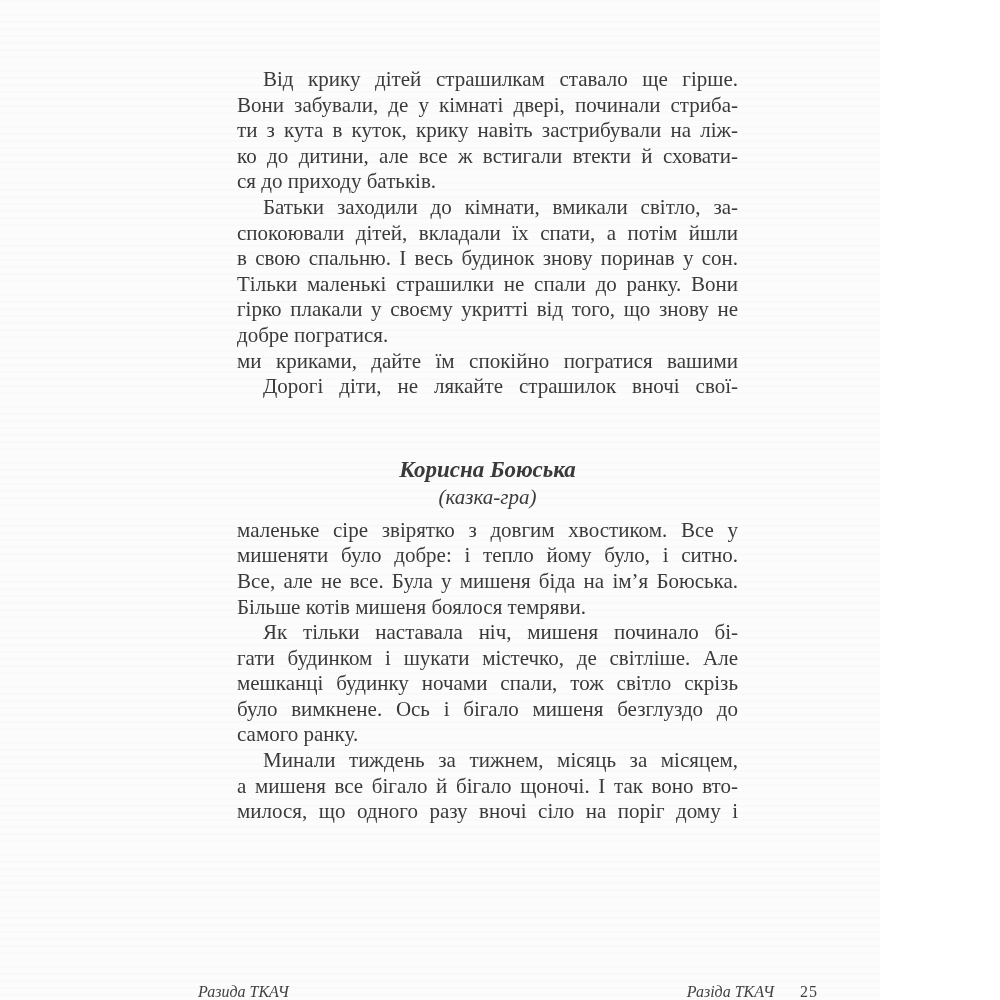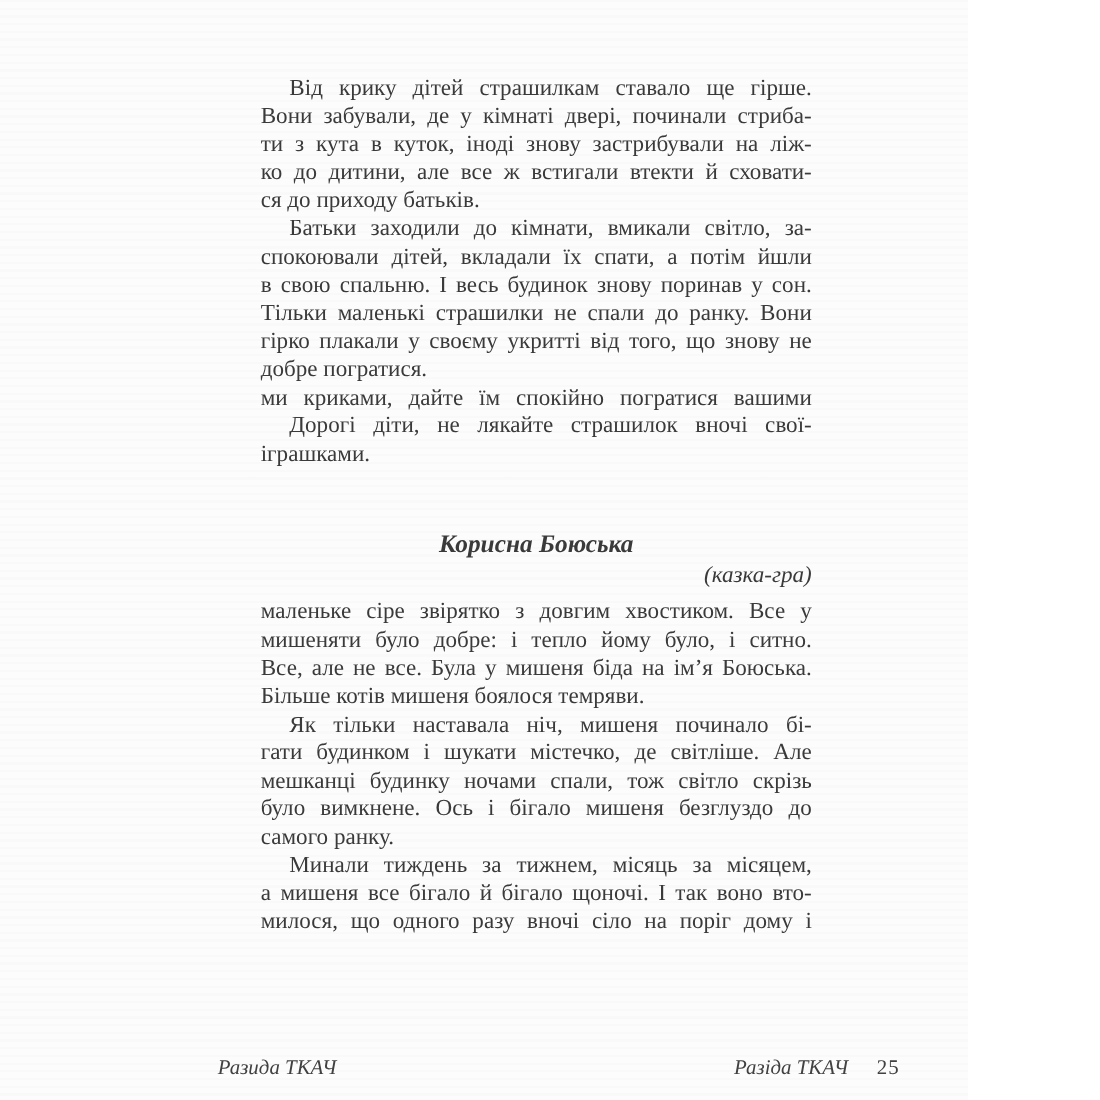--- a/index.html
+++ b/index.html
@@ -54,31 +54,30 @@
     font-style: italic;
     font-weight: bold;
     font-size: 23px;
     line-height: 28px;
   }
   .story-subtitle {
     font-style: italic;
     font-weight: normal;
     font-size: 21px;
     line-height: 26px;
-    text-align: right;
   }
   .page-footer {
     position: absolute;
     left: 198px;
-    top: 960px;
+    top: 983px;
     width: 620px;
     display: flex;
     justify-content: space-between;
     align-items: baseline;
-    font-size: 19px;
+    font-size: 16px;
     color: #414141;
   }
   .footer-author {
     font-style: italic;
   }
   .footer-right-group {
     display: flex;
     align-items: baseline;
   }
   .page-number {
@@ -90,38 +89,37 @@
 </head>
 <body>
 
 <div class="page">
 
   <main class="text-column">
 
     <p class="para">
       <span class="ln first">Від крику дітей страшилкам ставало ще гірше.</span>
       <span class="ln">Вони забували, де у кімнаті двері, починали стриба-</span>
-      <span class="ln">ти з кута в куток, іноді знову застрибували на ліж-</span>
+      <span class="ln">ти з кута в куток, крику навіть застрибували на ліж-</span>
       <span class="ln">ко до дитини, але все ж встигали втекти й сховати-</span>
       <span class="ln lastline">ся до приходу батьків.</span>
     </p>
 
     <p class="para">
       <span class="ln first">Батьки заходили до кімнати, вмикали світло, за-</span>
       <span class="ln">спокоювали дітей, вкладали їх спати, а потім йшли</span>
       <span class="ln">в свою спальню. І весь будинок знову поринав у сон.</span>
       <span class="ln">Тільки маленькі страшилки не спали до ранку. Вони</span>
       <span class="ln">гірко плакали у своєму укритті від того, що знову не</span>
       <span class="ln lastline">добре погратися.</span>
     </p>
 
     <p class="para">
       <span class="ln">ми криками, дайте їм спокійно погратися вашими</span>
       <span class="ln first">Дорогі діти, не лякайте страшилок вночі свої-</span>
-      <span class="ln lastline">іграшками.</span>
     </p>
 
     <div class="story-heading">
       <div class="story-title">Корисна Боюська</div>
       <div class="story-subtitle">(казка-гра)</div>
     </div>
 
     <p class="para">
       <span class="ln">маленьке сіре звірятко з довгим хвостиком. Все у</span>
       <span class="ln">мишеняти було добре: і тепло йому було, і ситно.</span>

